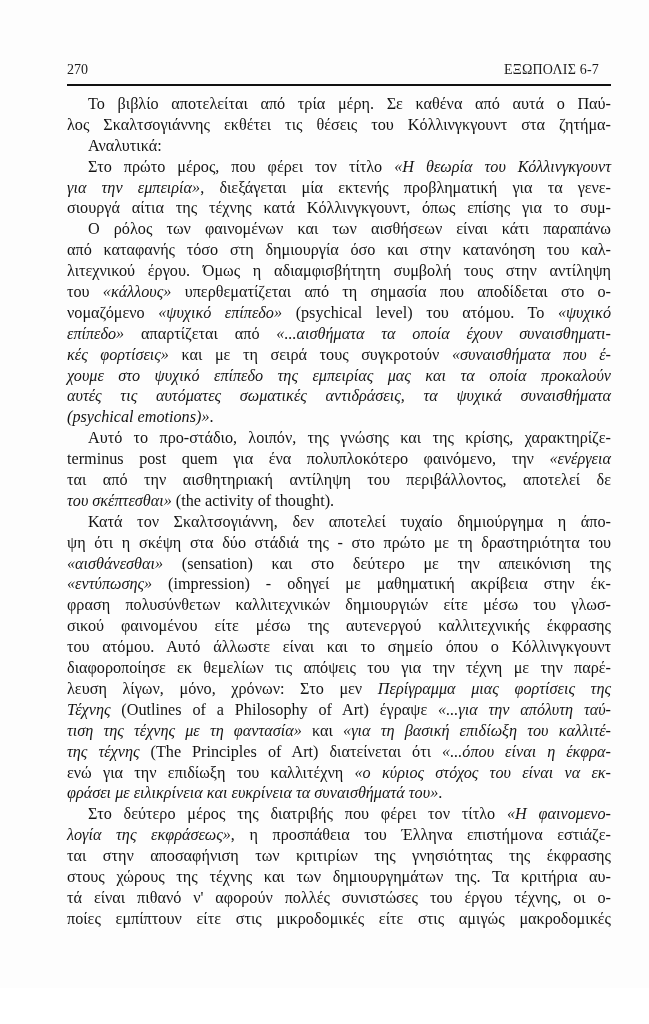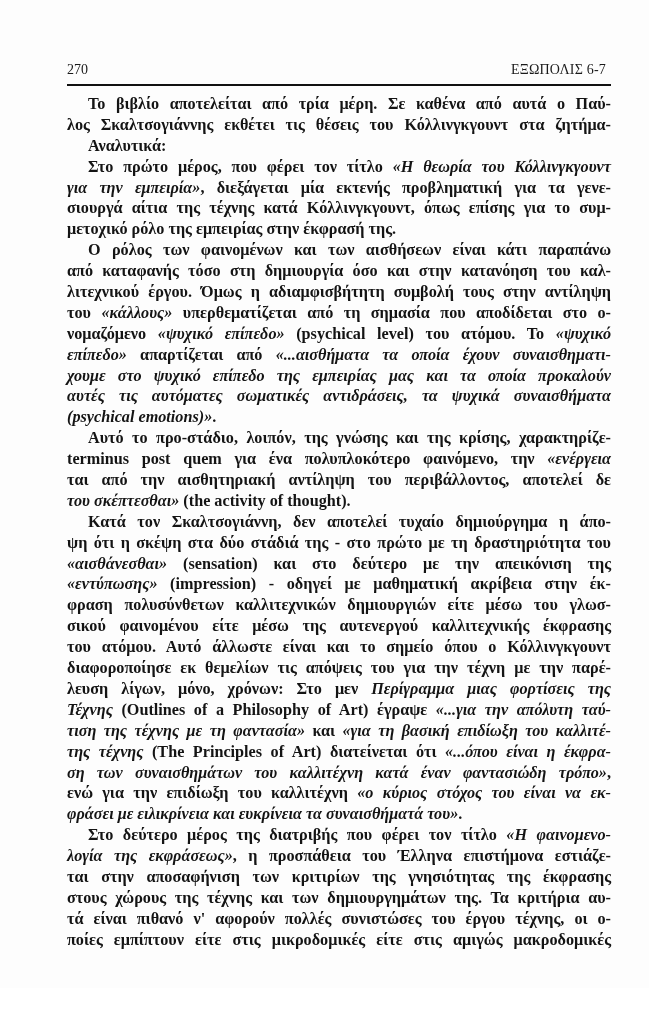--- a/index.html
+++ b/index.html
@@ -1,25 +1,25 @@
 <!DOCTYPE html>
 <html><head>
 <meta charset="utf-8">
 <style>
   html, body { margin: 0; padding: 0; background: #ffffff; }
   body { width: 649px; height: 1024px; position: relative; overflow: hidden; }
   .page { position: absolute; left: 0; top: 0; width: 649px; height: 988px; background: #fdfdfd; }
   .header { position: absolute; left: 67px; top: 62px; width: 544px; height: 20px;
             font-family: "Liberation Serif", serif; font-size: 14px; color: #1a1a1a; }
   .header .num { position: absolute; left: 0; top: 0; }
-  .header .journal { position: absolute; right: 5px; top: 0; letter-spacing: 0.2px; text-align: right; }
+  .header .journal { position: absolute; right: 12px; top: 0; letter-spacing: 0.2px; text-align: right; }
   .rule { position: absolute; left: 67px; top: 84px; width: 544px; height: 2px; background: #111; }
   .body { position: absolute; left: 67px; top: 94px; width: 544px;
           font-family: "Liberation Serif", serif; font-size: 16.2px; line-height: 20.9px;
-          color: #141414; text-align: justify; font-weight: bold; }
+          color: #141414; text-align: justify; }
   .line { display: block; white-space: nowrap; text-align: justify; text-align-last: justify; height: 20.9px; }
   .line.last { text-align-last: left; }
   .line.indent { padding-left: 21px; }
   i, .it { font-style: italic; }
 </style>
 </head>
 <body>
 
 <div class="page">
   <div class="header">
@@ -27,47 +27,46 @@
     <span class="journal">ΕΞΩΠΟΛΙΣ 6-7</span>
   </div>
   <div class="rule"></div>
   <div class="body" id="body-text">
       <span class="line indent">Το βιβλίο αποτελείται από τρία μέρη. Σε καθένα από αυτά ο Παύ-</span>
       <span class="line">λος Σκαλτσογιάννης εκθέτει τις θέσεις του Κόλλινγκγουντ στα ζητήμα-</span>
       <span class="line indent last">Αναλυτικά:</span>
       <span class="line indent">Στο πρώτο μέρος, που φέρει τον τίτλο <i>«Η θεωρία του Κόλλινγκγουντ</i></span>
       <span class="line"><i>για την εμπειρία»</i>, διεξάγεται μία εκτενής προβληματική για τα γενε-</span>
       <span class="line">σιουργά αίτια της τέχνης κατά Κόλλινγκγουντ, όπως επίσης για το συμ-</span>
-      <span class="line last">μετοχικό ρόλο της εμπειρίας στην έκφρασή της.</span>
       <span class="line indent">Ο ρόλος των φαινομένων και των αισθήσεων είναι κάτι παραπάνω</span>
       <span class="line">από καταφανής τόσο στη δημιουργία όσο και στην κατανόηση του καλ-</span>
       <span class="line">λιτεχνικού έργου. Όμως η αδιαμφισβήτητη συμβολή τους στην αντίληψη</span>
       <span class="line">του <i>«κάλλους»</i> υπερθεματίζεται από τη σημασία που αποδίδεται στο ο-</span>
       <span class="line">νομαζόμενο <i>«ψυχικό επίπεδο»</i> (psychical level) του ατόμου. Το <i>«ψυχικό</i></span>
       <span class="line"><i>επίπεδο»</i> απαρτίζεται από <i>«...αισθήματα τα οποία έχουν συναισθηματι-</i></span>
+      <span class="line"><i>κές φορτίσεις»</i> και με τη σειρά τους συγκροτούν <i>«συναισθήματα που έ-</i></span>
       <span class="line"><i>χουμε στο ψυχικό επίπεδο της εμπειρίας μας και τα οποία προκαλούν</i></span>
       <span class="line"><i>αυτές τις αυτόματες σωματικές αντιδράσεις, τα ψυχικά συναισθήματα</i></span>
       <span class="line last"><i>(psychical emotions)»</i>.</span>
       <span class="line indent">Αυτό το προ-στάδιο, λοιπόν, της γνώσης και της κρίσης, χαρακτηρίζε-</span>
       <span class="line">terminus post quem για ένα πολυπλοκότερο φαινόμενο, την <i>«ενέργεια</i></span>
       <span class="line">ται από την αισθητηριακή αντίληψη του περιβάλλοντος, αποτελεί δε</span>
       <span class="line last"><i>του σκέπτεσθαι»</i> (the activity of thought).</span>
       <span class="line indent">Κατά τον Σκαλτσογιάννη, δεν αποτελεί τυχαίο δημιούργημα η άπο-</span>
       <span class="line">ψη ότι η σκέψη στα δύο στάδιά της - στο πρώτο με τη δραστηριότητα του</span>
       <span class="line"><i>«αισθάνεσθαι»</i> (sensation) και στο δεύτερο με την απεικόνιση της</span>
       <span class="line"><i>«εντύπωσης»</i> (impression) - οδηγεί με μαθηματική ακρίβεια στην έκ-</span>
       <span class="line">φραση πολυσύνθετων καλλιτεχνικών δημιουργιών είτε μέσω του γλωσ-</span>
       <span class="line">σικού φαινομένου είτε μέσω της αυτενεργού καλλιτεχνικής έκφρασης</span>
       <span class="line">του ατόμου. Αυτό άλλωστε είναι και το σημείο όπου ο Κόλλινγκγουντ</span>
       <span class="line">διαφοροποίησε εκ θεμελίων τις απόψεις του για την τέχνη με την παρέ-</span>
       <span class="line">λευση λίγων, μόνο, χρόνων: Στο μεν <i>Περίγραμμα μιας φορτίσεις της</i></span>
       <span class="line"><i>Τέχνης</i> (Outlines of a Philosophy of Art) έγραψε <i>«...για την απόλυτη ταύ-</i></span>
       <span class="line"><i>τιση της τέχνης με τη φαντασία»</i> και <i>«για τη βασική επιδίωξη του καλλιτέ-</i></span>
       <span class="line"><i>της τέχνης</i> (The Principles of Art) διατείνεται ότι <i>«...όπου είναι η έκφρα-</i></span>
-      <span class="line"><i>ση των συναισθημάτων του καλλιτέχνη κατά έναν φαντασιώδη τρόπο»</i>,</span>
       <span class="line">ενώ για την επιδίωξη του καλλιτέχνη <i>«ο κύριος στόχος του είναι να εκ-</i></span>
       <span class="line last"><i>φράσει με ειλικρίνεια και ευκρίνεια τα συναισθήματά του»</i>.</span>
       <span class="line indent">Στο δεύτερο μέρος της διατριβής που φέρει τον τίτλο <i>«Η φαινομενο-</i></span>
       <span class="line"><i>λογία της εκφράσεως»</i>, η προσπάθεια του Έλληνα επιστήμονα εστιάζε-</span>
       <span class="line">ται στην αποσαφήνιση των κριτιρίων της γνησιότητας της έκφρασης</span>
       <span class="line">στους χώρους της τέχνης και των δημιουργημάτων της. Τα κριτήρια αυ-</span>
       <span class="line">τά είναι πιθανό ν' αφορούν πολλές συνιστώσες του έργου τέχνης, οι ο-</span>
       <span class="line">ποίες εμπίπτουν είτε στις μικροδομικές είτε στις αμιγώς μακροδομικές</span>
     </div>
 </div>

